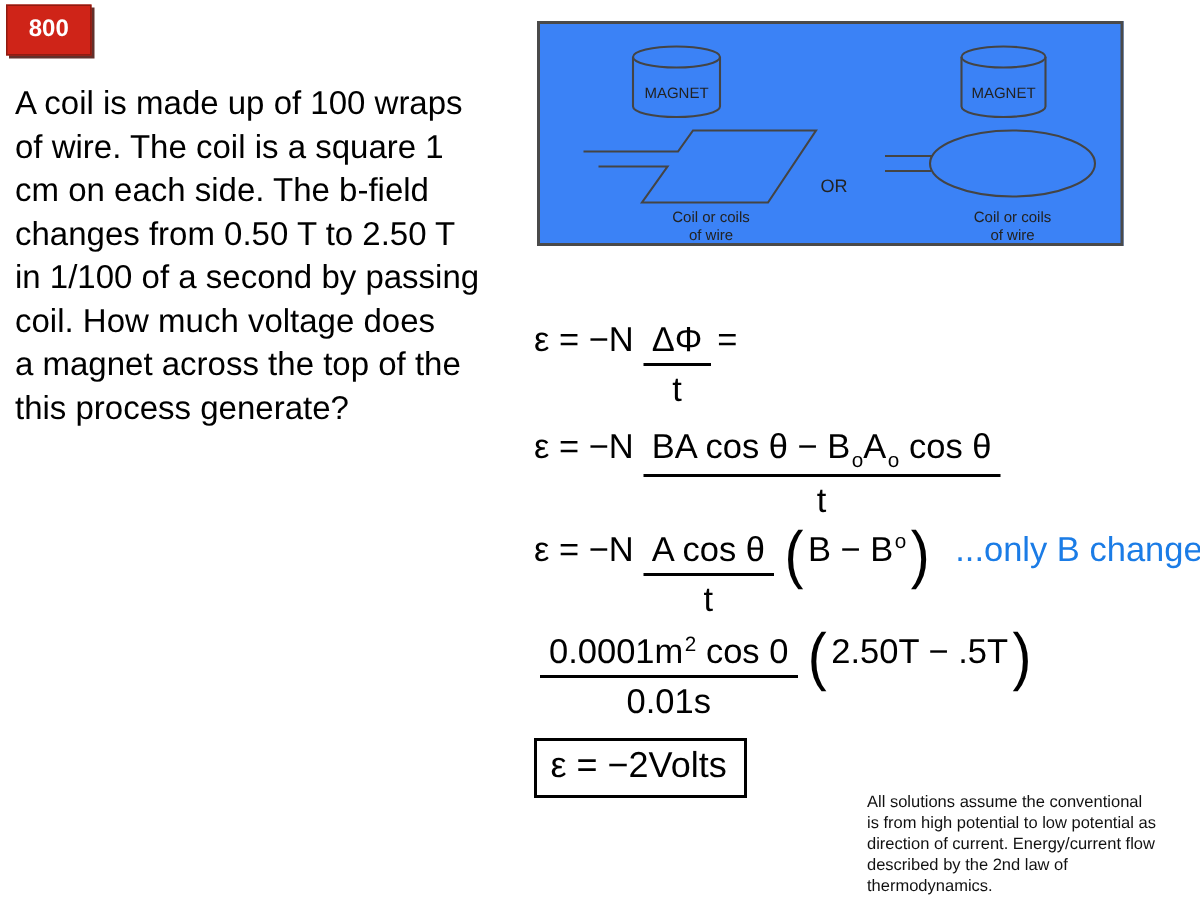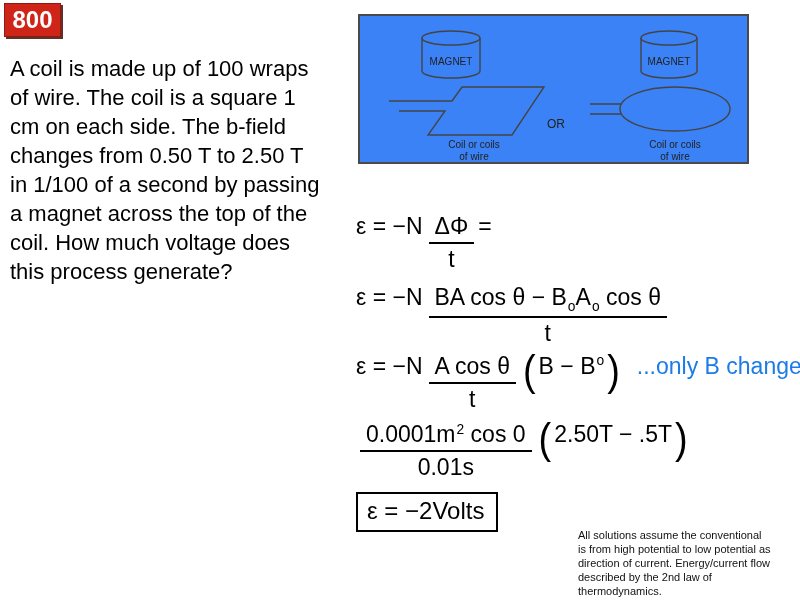--- a/index.html
+++ b/index.html
@@ -3,21 +3,21 @@
 <meta charset="utf-8">
 <style>
   html,body{margin:0;padding:0;background:#fff;}
   .slide{position:relative;width:800px;height:600px;background:#ffffff;
          font-family:"Liberation Sans",sans-serif;color:#000;overflow:hidden;}
 
   
   .badge{position:absolute;left:4px;top:3px;width:55px;height:32px;
          background:#cf2418;border:1px solid #8f1b10;
          box-shadow:2px 2px 0 rgba(70,12,6,.85);
-         color:#fff;font-weight:bold;font-size:24px;
+         color:#fff;font-weight:bold;font-size:16px;
          display:flex;align-items:center;justify-content:center;}
 
   
   .problem{position:absolute;left:10px;top:54px;font-size:22px;line-height:29px;}
 
   
   .diagram{position:absolute;left:358px;top:14px;width:387px;height:146px;
            border:2px solid #4a4a4a;background:#3b82f6;}
   .diagram svg{display:block;}
   .diagram text{font-family:"Liberation Sans",sans-serif;fill:#222;}
@@ -49,22 +49,22 @@
   <div class="badge">
     <span>800</span>
   </div>
 
   <div class="problem">
     <div>A coil is made up of 100 wraps</div>
     <div>of wire. The coil is a square 1</div>
     <div>cm on each side. The b-field</div>
     <div>changes from 0.50 T to 2.50 T</div>
     <div>in 1/100 of a second by passing</div>
+    <div>coil. How much voltage does</div>
     <div>a magnet across the top of the</div>
-    <div>coil. How much voltage does</div>
     <div>this process generate?</div>
   </div>
 
   <div class="diagram">
     <svg width="387" height="146" viewBox="0 0 387 146">
       <g fill="none" stroke="#444" stroke-width="1.4">
 
         <g>
           <path d="M62 22 V55 A29 7 0 0 0 120 55 V22"></path>
           <ellipse cx="91" cy="22" rx="29" ry="7"></ellipse>

